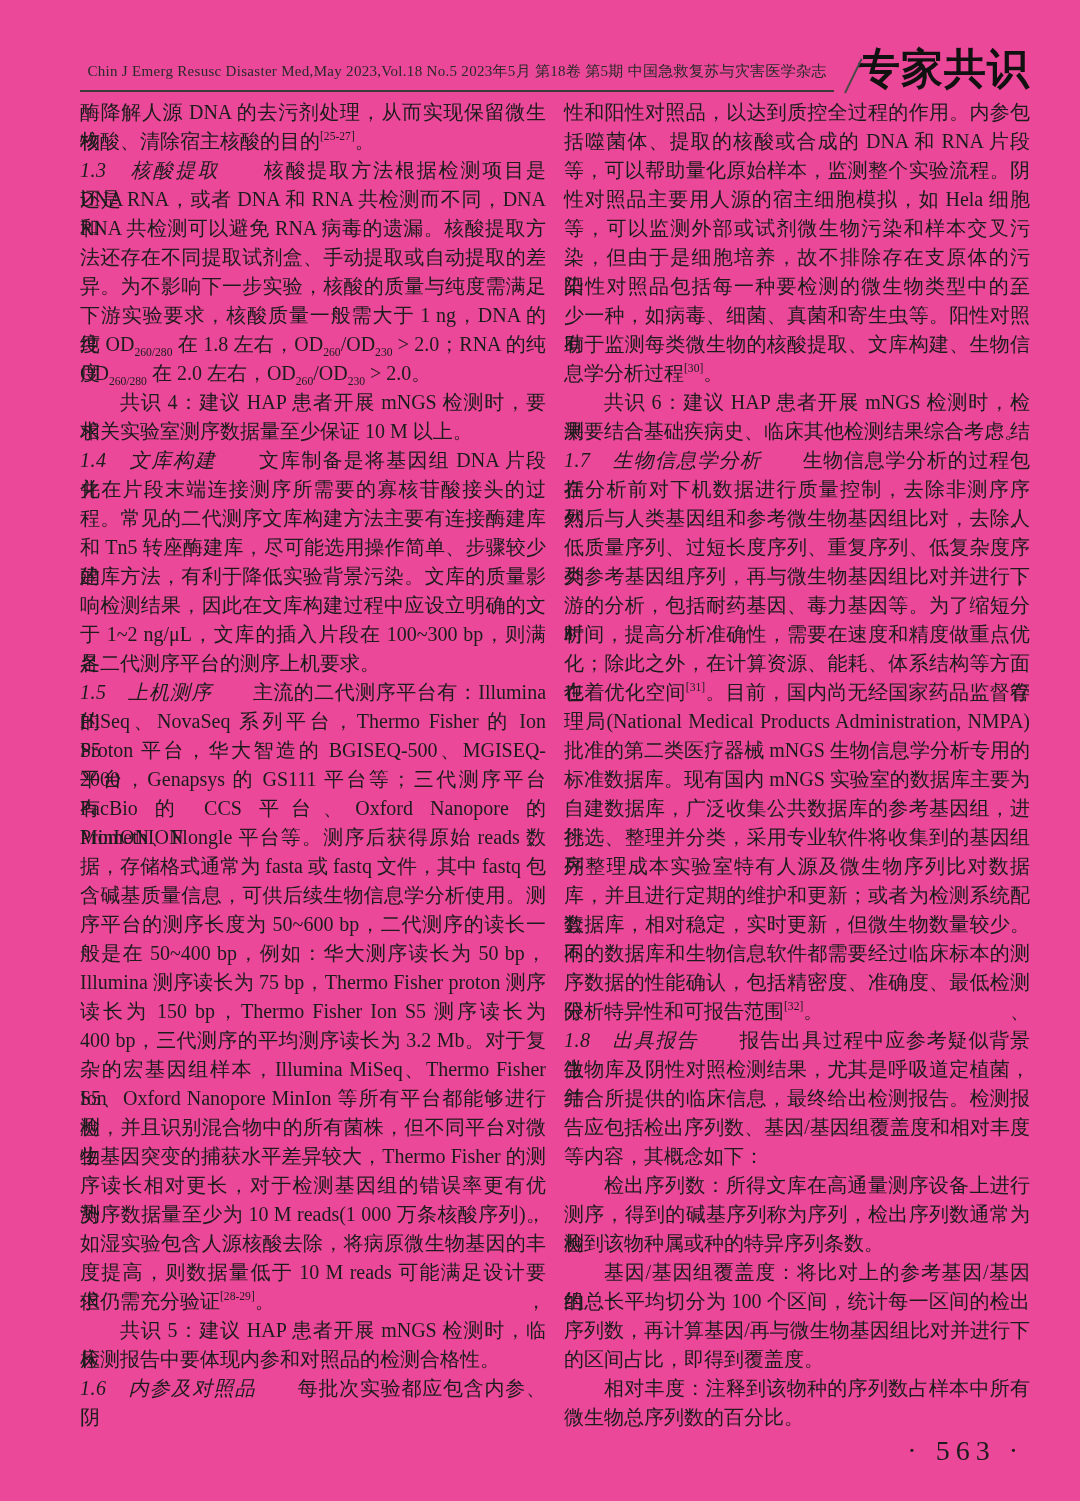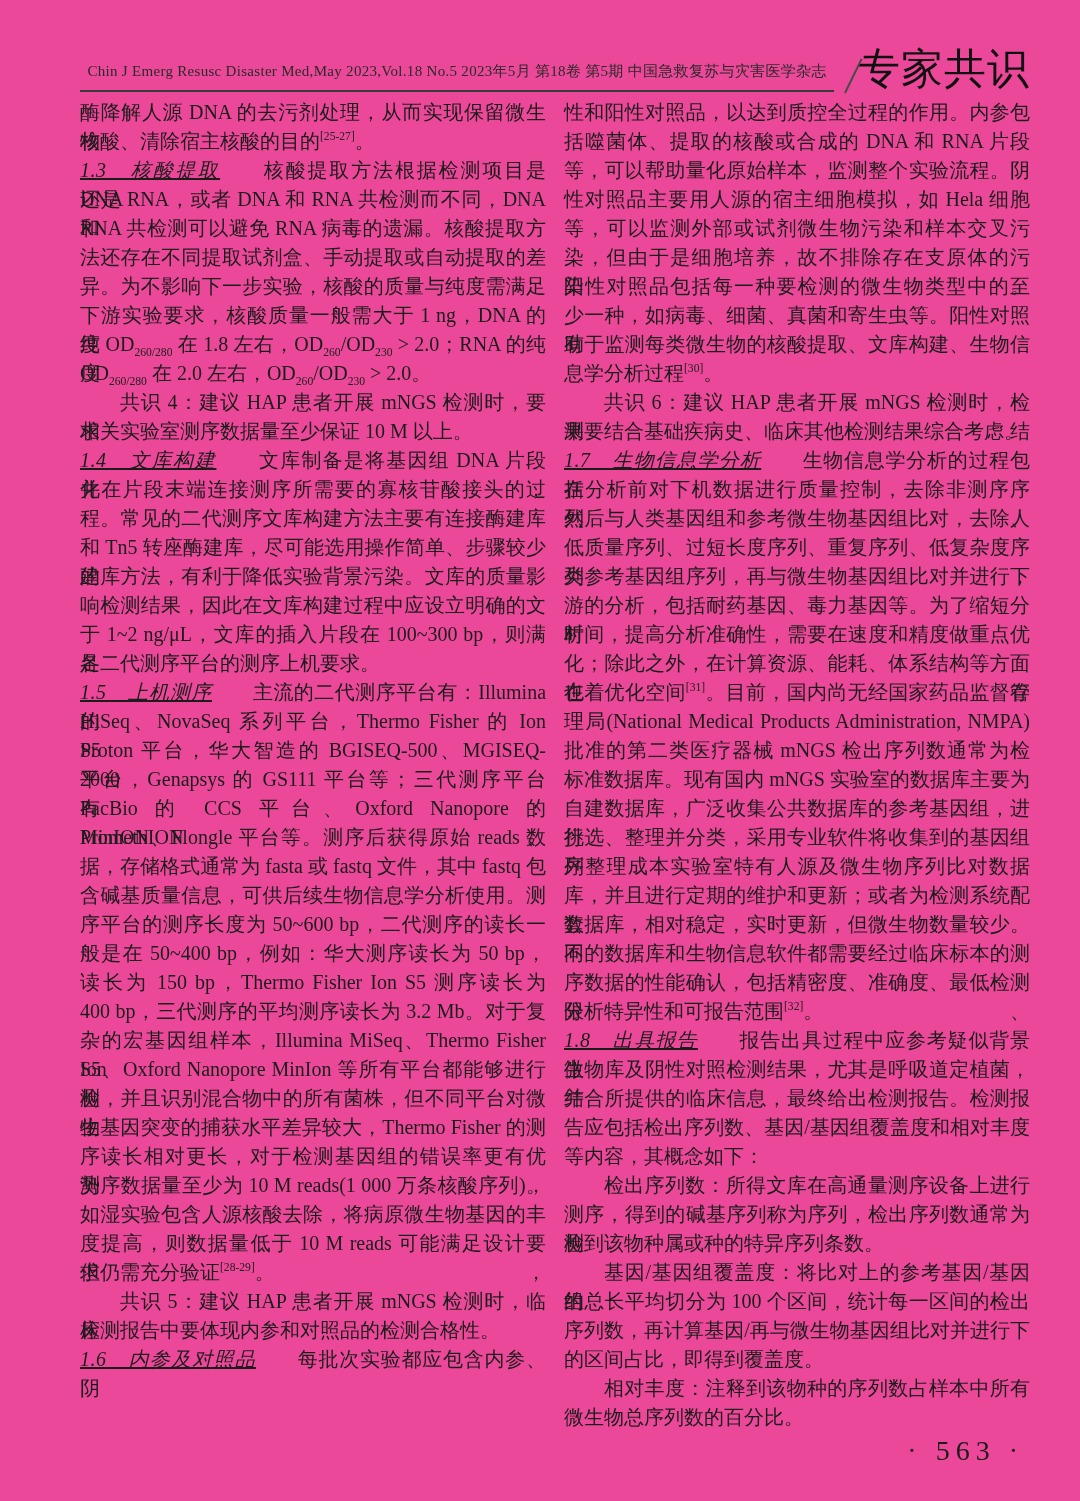--- a/index.html
+++ b/index.html
@@ -33,21 +33,21 @@
   .header-slash{
     width:0;height:38px;
     border-left:2px solid #4a4a4a;
     transform:rotate(26deg);
     transform-origin:bottom center;
     margin:0 4px -1px 10px;
     align-self:flex-end;
   }
   .logo{
     font-family:"Liberation Sans","DejaVu Sans",sans-serif;
-    font-weight:normal;
+    font-weight:bold;
     font-size:42px;
     line-height:1;
     letter-spacing:1px;
     color:#111;
     padding-left:8px;
     margin-bottom:2px;
     white-space:nowrap;
   }
   
   .columns{
@@ -61,21 +61,21 @@
     font-size:20px;
     line-height:29px;
   }
   .line{
     text-align:justify;
     text-align-last:justify;
     height:29px;
   }
   .line.end{text-align-last:left;}
   .line.indent{text-indent:2em;}
-  .head{font-style:italic;letter-spacing:.5px;text-decoration:underline;}
+  .head{font-style:italic;letter-spacing:.5px;}
   sub,sup{font-size:0.58em;line-height:0;}
   sup{vertical-align:super;}
   sub{vertical-align:sub;}
   
   .footer{
     position:absolute;
     right:56px;bottom:34px;
     font-size:28px;
     letter-spacing:6px;
     color:#1c1c1c;
@@ -119,20 +119,21 @@
         <div class="line"><span class="head">1.5　上机测序</span>　　主流的二代测序平台有：Illumina 的</div>
         <div class="line">HiSeq、NovaSeq 系列平台，Thermo Fisher 的 Ion S5、</div>
         <div class="line">Proton 平台，华大智造的 BGISEQ-500、MGISEQ-2000</div>
         <div class="line">平台，Genapsys 的 GS111 平台等；三代测序平台有：</div>
         <div class="line">PacBio 的 CCS 平台、Oxford Nanopore 的 PromethION、</div>
         <div class="line">MinION、Flongle 平台等。测序后获得原始 reads 数</div>
         <div class="line">据，存储格式通常为 fasta 或 fastq 文件，其中 fastq 包</div>
         <div class="line">含碱基质量信息，可供后续生物信息学分析使用。测</div>
         <div class="line">序平台的测序长度为 50~600 bp，二代测序的读长一</div>
         <div class="line">般是在 50~400 bp，例如：华大测序读长为 50 bp，</div>
+        <div class="line">Illumina 测序读长为 75 bp，Thermo Fisher proton 测序</div>
         <div class="line">读长为 150 bp，Thermo Fisher Ion S5 测序读长为</div>
         <div class="line">400 bp，三代测序的平均测序读长为 3.2 Mb。对于复</div>
         <div class="line">杂的宏基因组样本，Illumina MiSeq、Thermo Fisher Ion</div>
         <div class="line">S5、Oxford Nanopore MinIon 等所有平台都能够进行检</div>
         <div class="line">测，并且识别混合物中的所有菌株，但不同平台对微生</div>
         <div class="line">物基因突变的捕获水平差异较大，Thermo Fisher 的测</div>
         <div class="line">序读长相对更长，对于检测基因组的错误率更有优势。</div>
         <div class="line">测序数据量至少为 10 M reads(1 000 万条核酸序列)，</div>
         <div class="line">如湿实验包含人源核酸去除，将病原微生物基因的丰</div>
         <div class="line">度提高，则数据量低于 10 M reads 可能满足设计要求，</div>
@@ -157,21 +158,21 @@
         <div class="line"><span class="head">1.7　生物信息学分析</span>　　生物信息学分析的过程包括</div>
         <div class="line">在分析前对下机数据进行质量控制，去除非测序序列、</div>
         <div class="line">然后与人类基因组和参考微生物基因组比对，去除人</div>
         <div class="line">低质量序列、过短长度序列、重复序列、低复杂度序列，</div>
         <div class="line">类参考基因组序列，再与微生物基因组比对并进行下</div>
         <div class="line">游的分析，包括耐药基因、毒力基因等。为了缩短分析</div>
         <div class="line">时间，提高分析准确性，需要在速度和精度做重点优</div>
         <div class="line">化；除此之外，在计算资源、能耗、体系结构等方面也存</div>
         <div class="line">在着优化空间<sup>[31]</sup>。目前，国内尚无经国家药品监督管</div>
         <div class="line">理局(National Medical Products Administration, NMPA)</div>
-        <div class="line">批准的第二类医疗器械 mNGS 检出序列数通常为检</div>
+        <div class="line">批准的第二类医疗器械 mNGS 生物信息学分析专用的</div>
         <div class="line">标准数据库。现有国内 mNGS 实验室的数据库主要为</div>
         <div class="line">自建数据库，广泛收集公共数据库的参考基因组，进行</div>
         <div class="line">挑选、整理并分类，采用专业软件将收集到的基因组序</div>
         <div class="line">列整理成本实验室特有人源及微生物序列比对数据</div>
         <div class="line">库，并且进行定期的维护和更新；或者为检测系统配套</div>
         <div class="line">数据库，相对稳定，实时更新，但微生物数量较少。不</div>
         <div class="line">同的数据库和生物信息软件都需要经过临床标本的测</div>
         <div class="line">序数据的性能确认，包括精密度、准确度、最低检测限、</div>
         <div class="line end">分析特异性和可报告范围<sup>[32]</sup>。</div>
         <div class="line"><span class="head">1.8　出具报告</span>　　报告出具过程中应参考疑似背景微</div>

